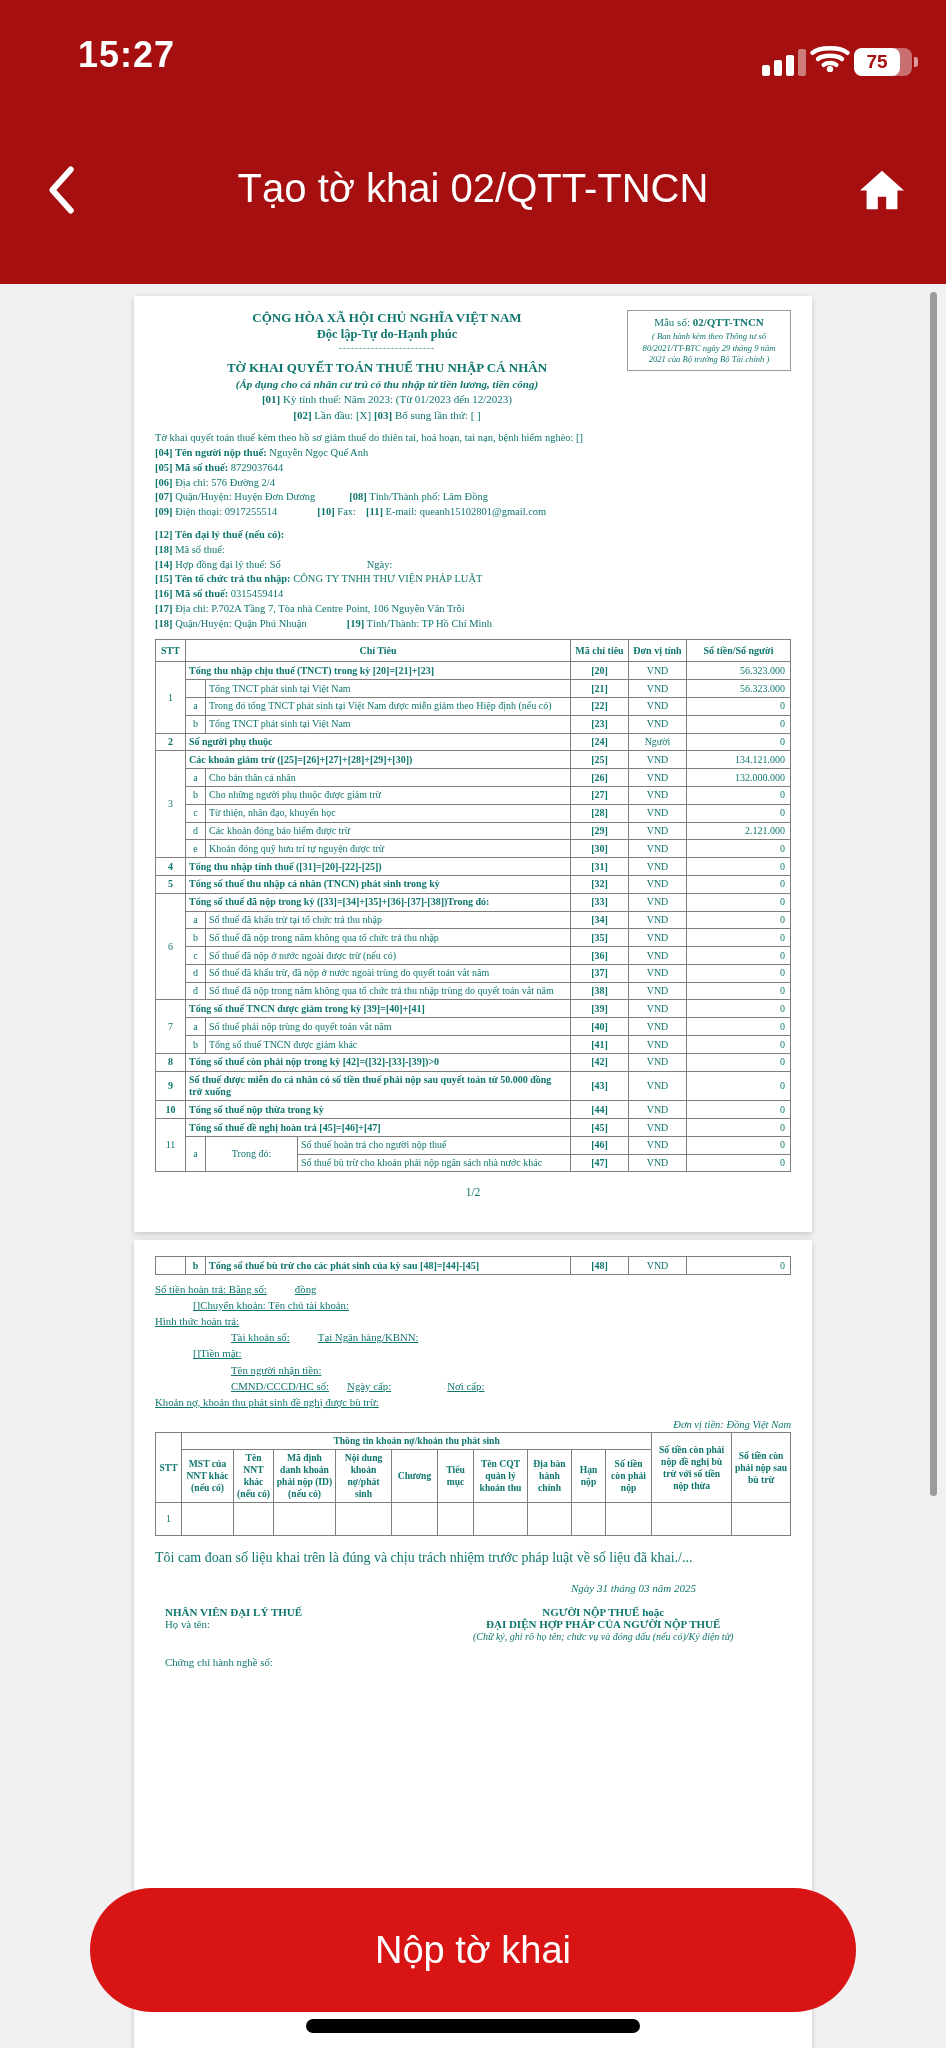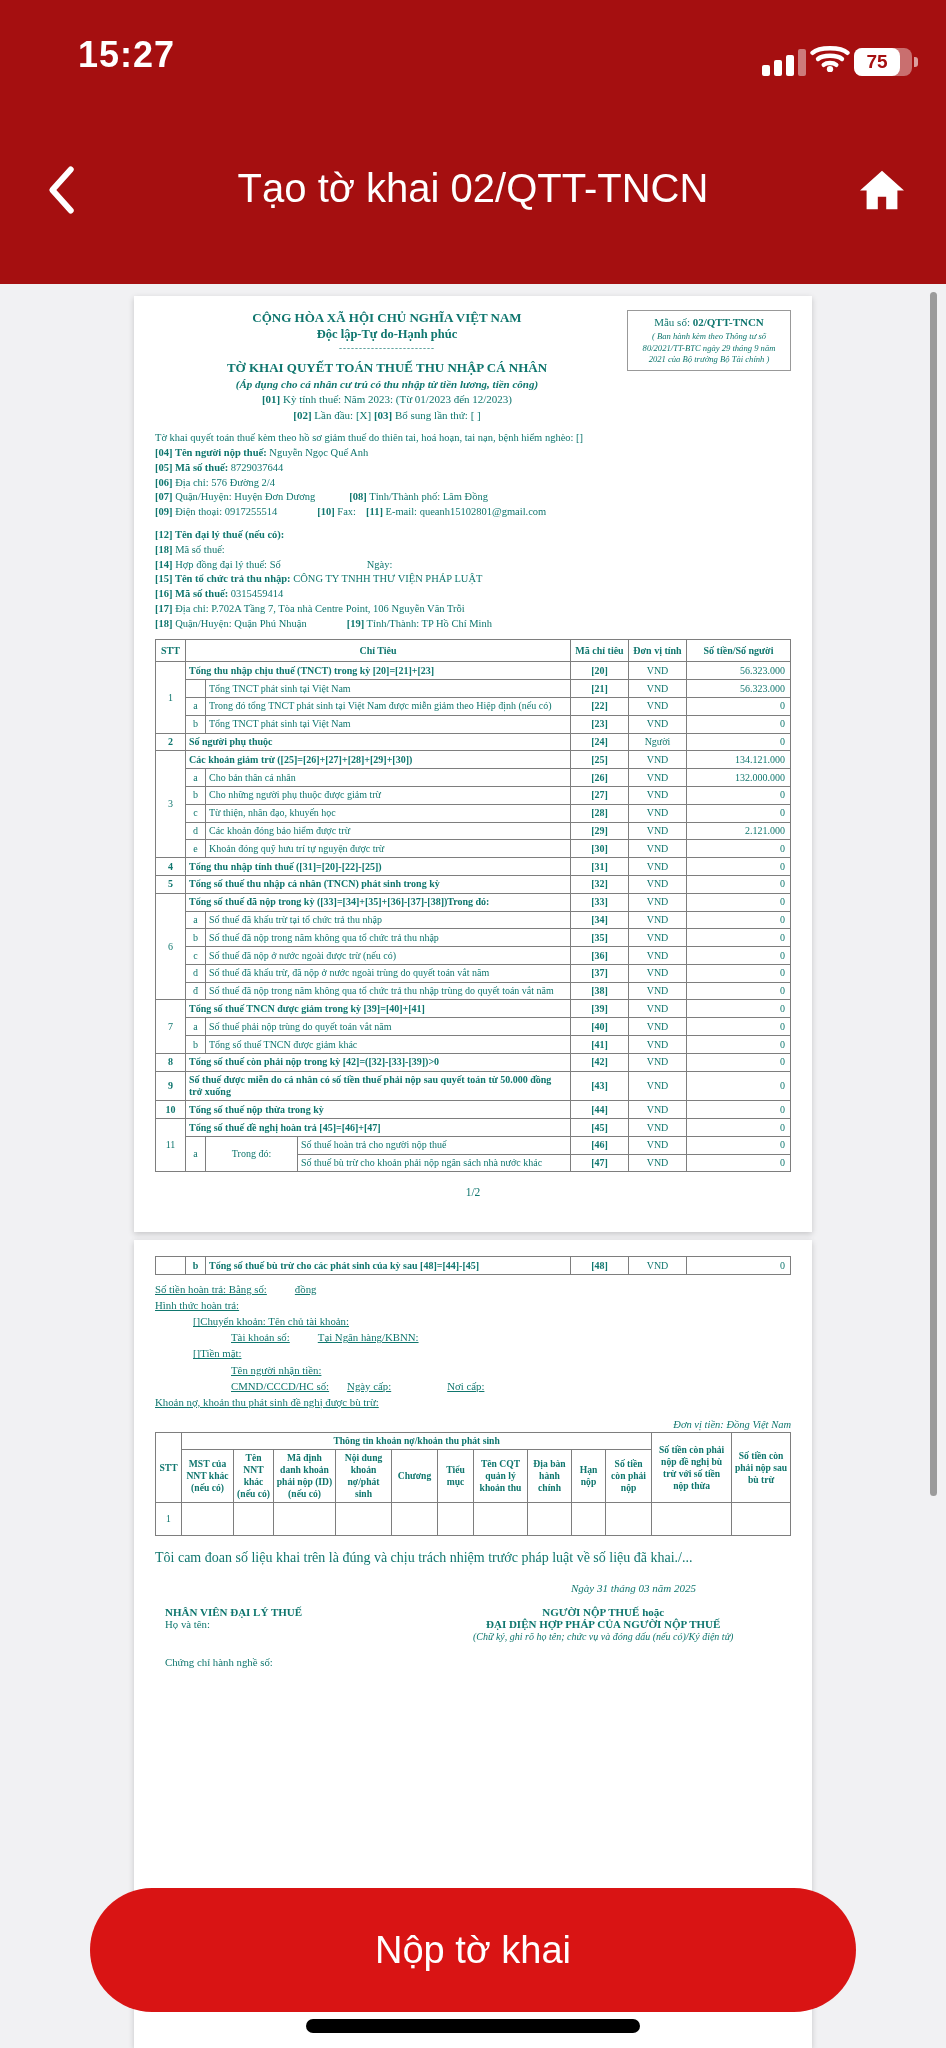--- a/index.html
+++ b/index.html
@@ -381,22 +381,22 @@
           <td class="c b">b</td>
           <td colspan="2" class="b">Tổng số thuế bù trừ cho các phát sinh của kỳ sau [48]=[44]-[45]</td>
           <td class="b c">[48]</td>
           <td class="c">VND</td>
           <td class="r">0</td>
         </tr>
       </tbody>
   </table>
   <div class="refund-lines">
       <div class="ln "><span>Số tiền hoàn trả: Bằng số:</span><span style="display: inline-block; width: 28px;"></span><span>đồng</span></div>
+      <div class="ln  ind1"><span>[]Chuyển khoản: Tên chủ tài khoản:</span></div>
       <div class="ln "><span>Hình thức hoàn trả:</span></div>
-      <div class="ln  ind1"><span>[]Chuyển khoản: Tên chủ tài khoản:</span></div>
       <div class="ln  ind2"><span>Tài khoản số:</span><span style="display: inline-block; width: 28px;"></span><span>Tại Ngân hàng/KBNN:</span></div>
       <div class="ln  ind1"><span>[]Tiền mặt:</span></div>
       <div class="ln  ind2"><span>Tên người nhận tiền:</span></div>
       <div class="ln  ind2"><span>CMND/CCCD/HC số:</span><span style="display: inline-block; width: 18px;"></span><span>Ngày cấp:</span><span style="display: inline-block; width: 56px;"></span><span>Nơi cấp:</span></div>
       <div class="ln "><span>Khoản nợ, khoản thu phát sinh đề nghị được bù trừ:</span></div>
     </div>
   <div class="cur-note">Đơn vị tiền: Đồng Việt Nam</div>
   <table class="debt">
     <colgroup>
         <col style="width:26px">

